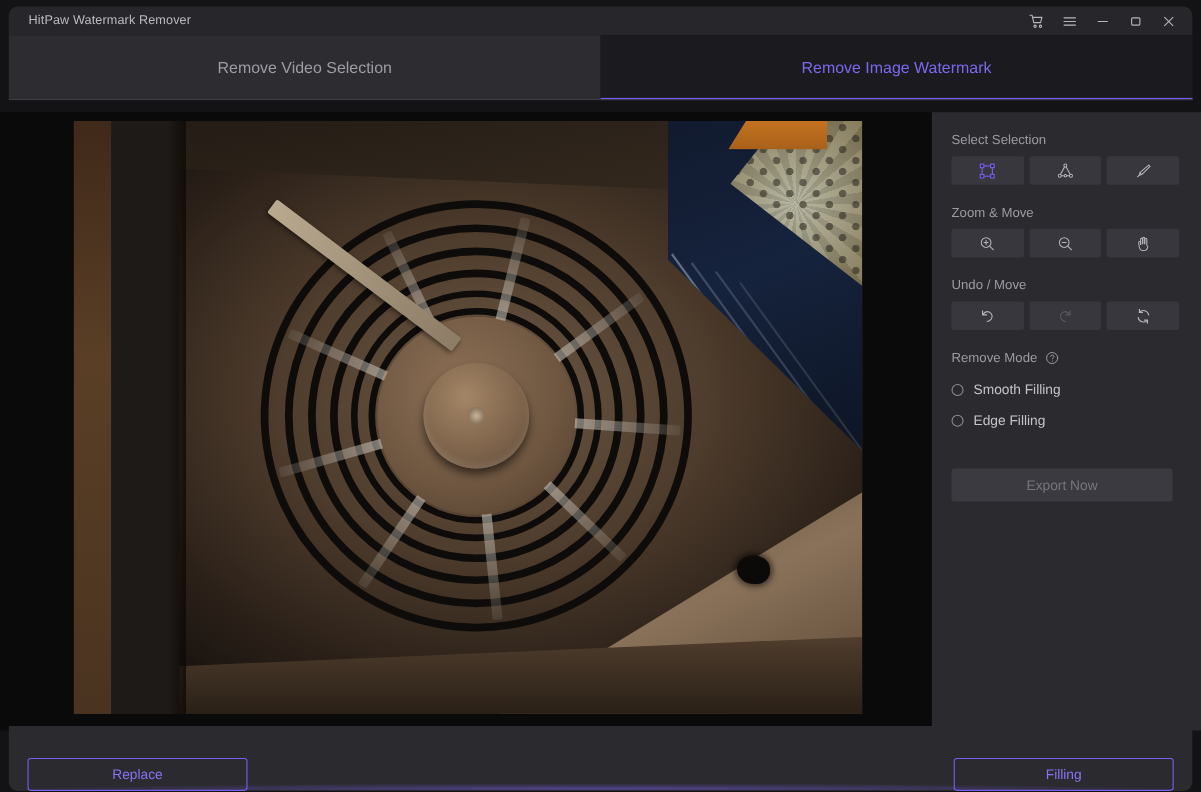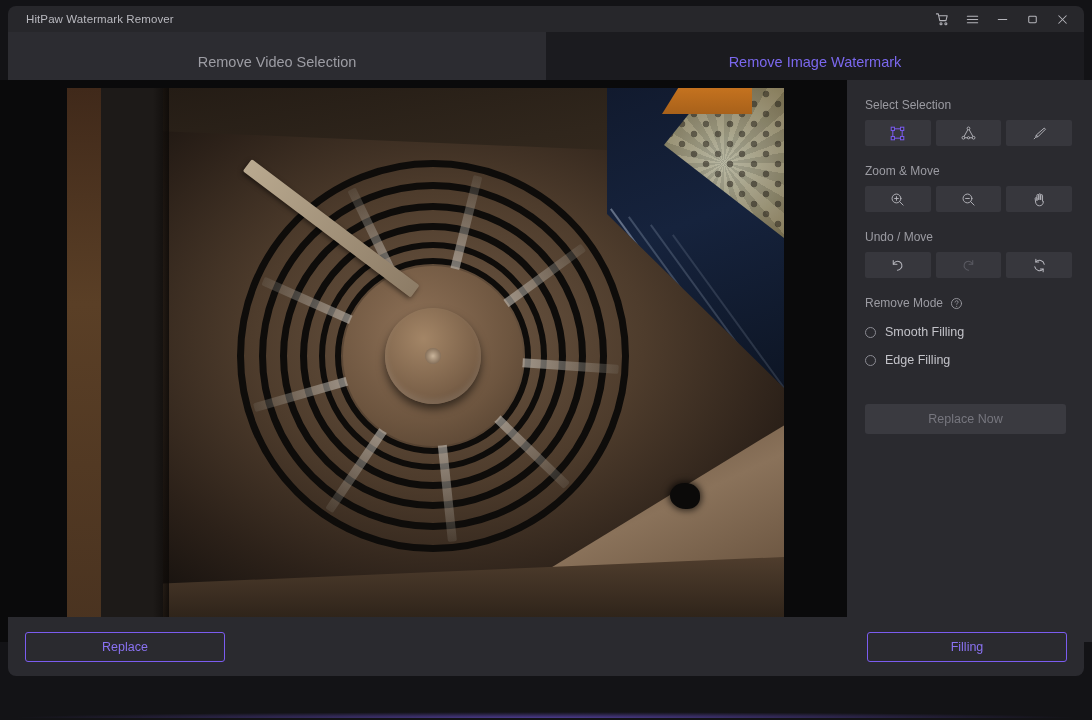--- a/index.html
+++ b/index.html
@@ -84,21 +84,21 @@
     content: "";
     position: absolute;
     left: 0; right: 0; bottom: 0;
     height: 1px;
     background: #3a3a42;
   }
 
   
   .workspace {
     position: absolute;
-    left: 0; top: 80px;
+    left: 0; top: 102px;
     width: 1092px;
     height: 562px;
     display: flex;
   }
 
   
   .canvas-area {
     width: 847px;
     height: 562px;
     background: #0a0a0b;
@@ -373,26 +373,26 @@
     font-family: "Liberation Sans", sans-serif;
     cursor: default;
     display: flex;
     align-items: center;
     justify-content: center;
   }
 
   
   .footer {
     position: absolute;
-    left: 8px; top: 617px;
+    left: 8px; top: 660px;
     width: 1076px; height: 59px;
     background: #2a2a2f;
     border-radius: 0 0 8px 8px;
     display: flex;
-    align-items: center;
+    align-items: flex-end;
     justify-content: space-between;
     padding: 0 17px;
   }
   .ghost-btn {
     width: 200px; height: 30px;
     background: transparent;
     border: 1px solid #7b5cf0;
     border-radius: 3px;
     color: #8a72f2;
     font-size: 12.5px;
@@ -620,21 +620,21 @@
         <div class="radio-row">
           <span class="radio-mark"></span>
           <span class="radio-label">Smooth Filling</span>
         </div>
         <div class="radio-row">
           <span class="radio-mark"></span>
           <span class="radio-label">Edge Filling</span>
         </div>
       </div>
 
-      <button class="remove-now">Replace Now</button>
+      <button class="remove-now">Export Now</button>
 
     </div>
   </div>
 
   <div class="footer">
     <button class="ghost-btn">Replace</button>
     <button class="ghost-btn">Filling</button>
   </div>
 
   <div class="glow"></div>

